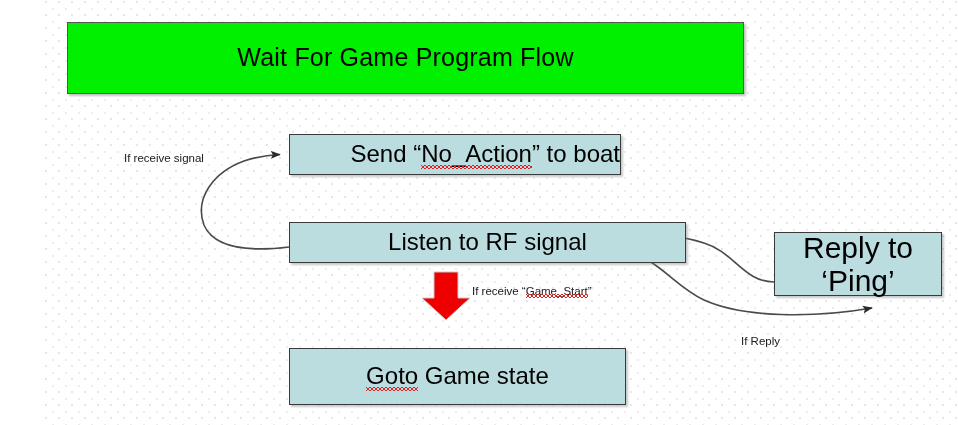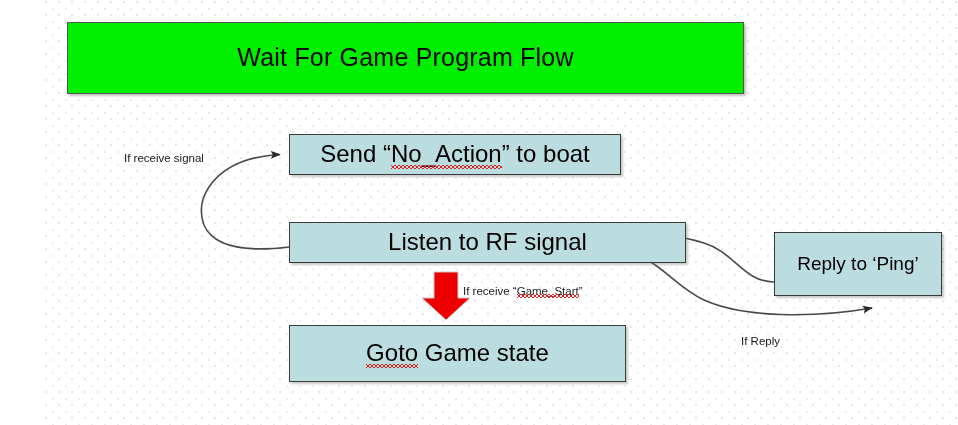--- a/index.html
+++ b/index.html
@@ -54,39 +54,40 @@
     background: #bcdde0;
     border: 1.5px solid #3a3a3a;
     box-shadow: 2px 2px 2px rgba(120,120,120,0.40);
     font-size: 24px;
   }
   #send-box {
     left: 245px;
     top: 134px;
     width: 332px;
     height: 41px;
+    justify-content: flex-end;
   }
   #listen-box {
     left: 245px;
     top: 222px;
     width: 397px;
     height: 41px;
   }
   #goto-box {
     left: 245px;
-    top: 325px;
+    top: 348px;
     width: 337px;
     height: 57px;
   }
   #reply-box {
     left: 730px;
     top: 232px;
     width: 168px;
     height: 64px;
-    font-size: 19px;
+    font-size: 30px;
   }
 
   
   .sq {
     position: relative;
     display: inline-block;
   }
   .sq::after {
     content: "";
     position: absolute;
@@ -103,21 +104,21 @@
 
   
   .edge-label {
     position: absolute;
     font-size: 11.5px;
     color: #1a1a1a;
     white-space: nowrap;
     user-select: none;
   }
   #label-receive-nothing { left: 80px; top: 152px; }
-  #label-game-start     { left: 419px; top: 285px; }
+  #label-game-start     { left: 428px; top: 285px; }
   #label-if-pinged      { left: 697px; top: 335px; }
 
   #edges {
     position: absolute;
     left: 0;
     top: 0;
     width: 958px;
     height: 425px;
     pointer-events: none;
   }

